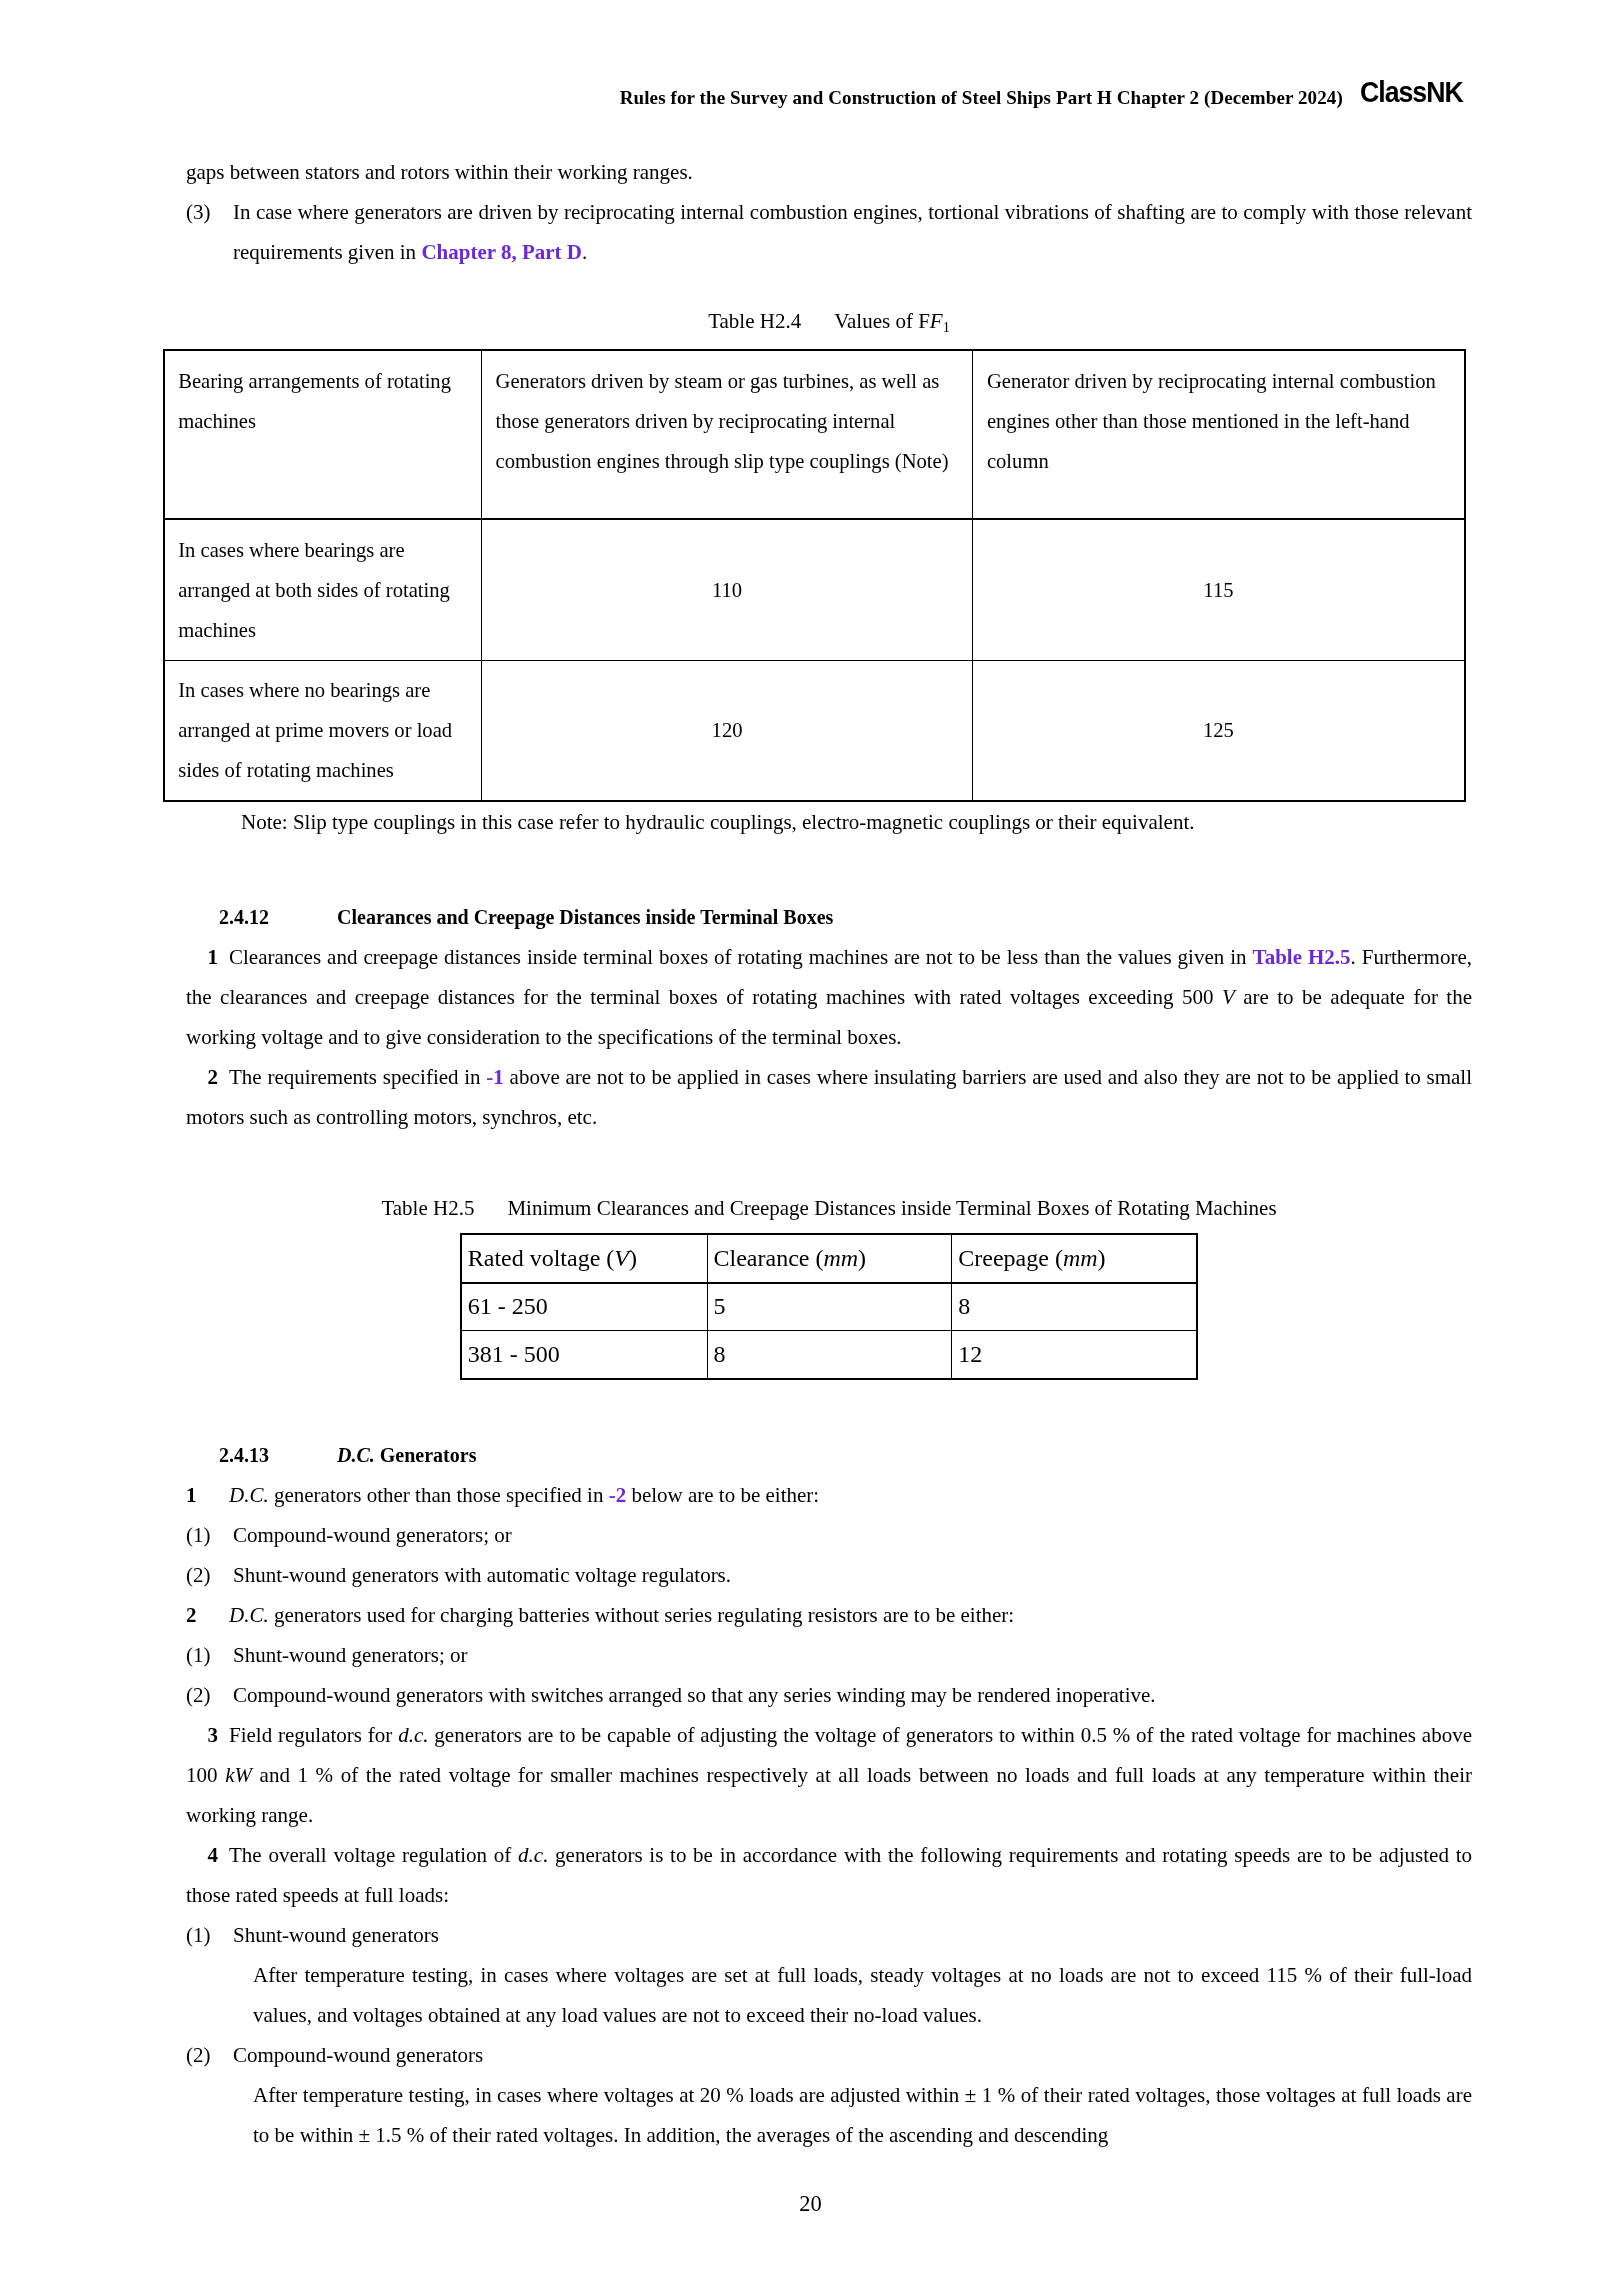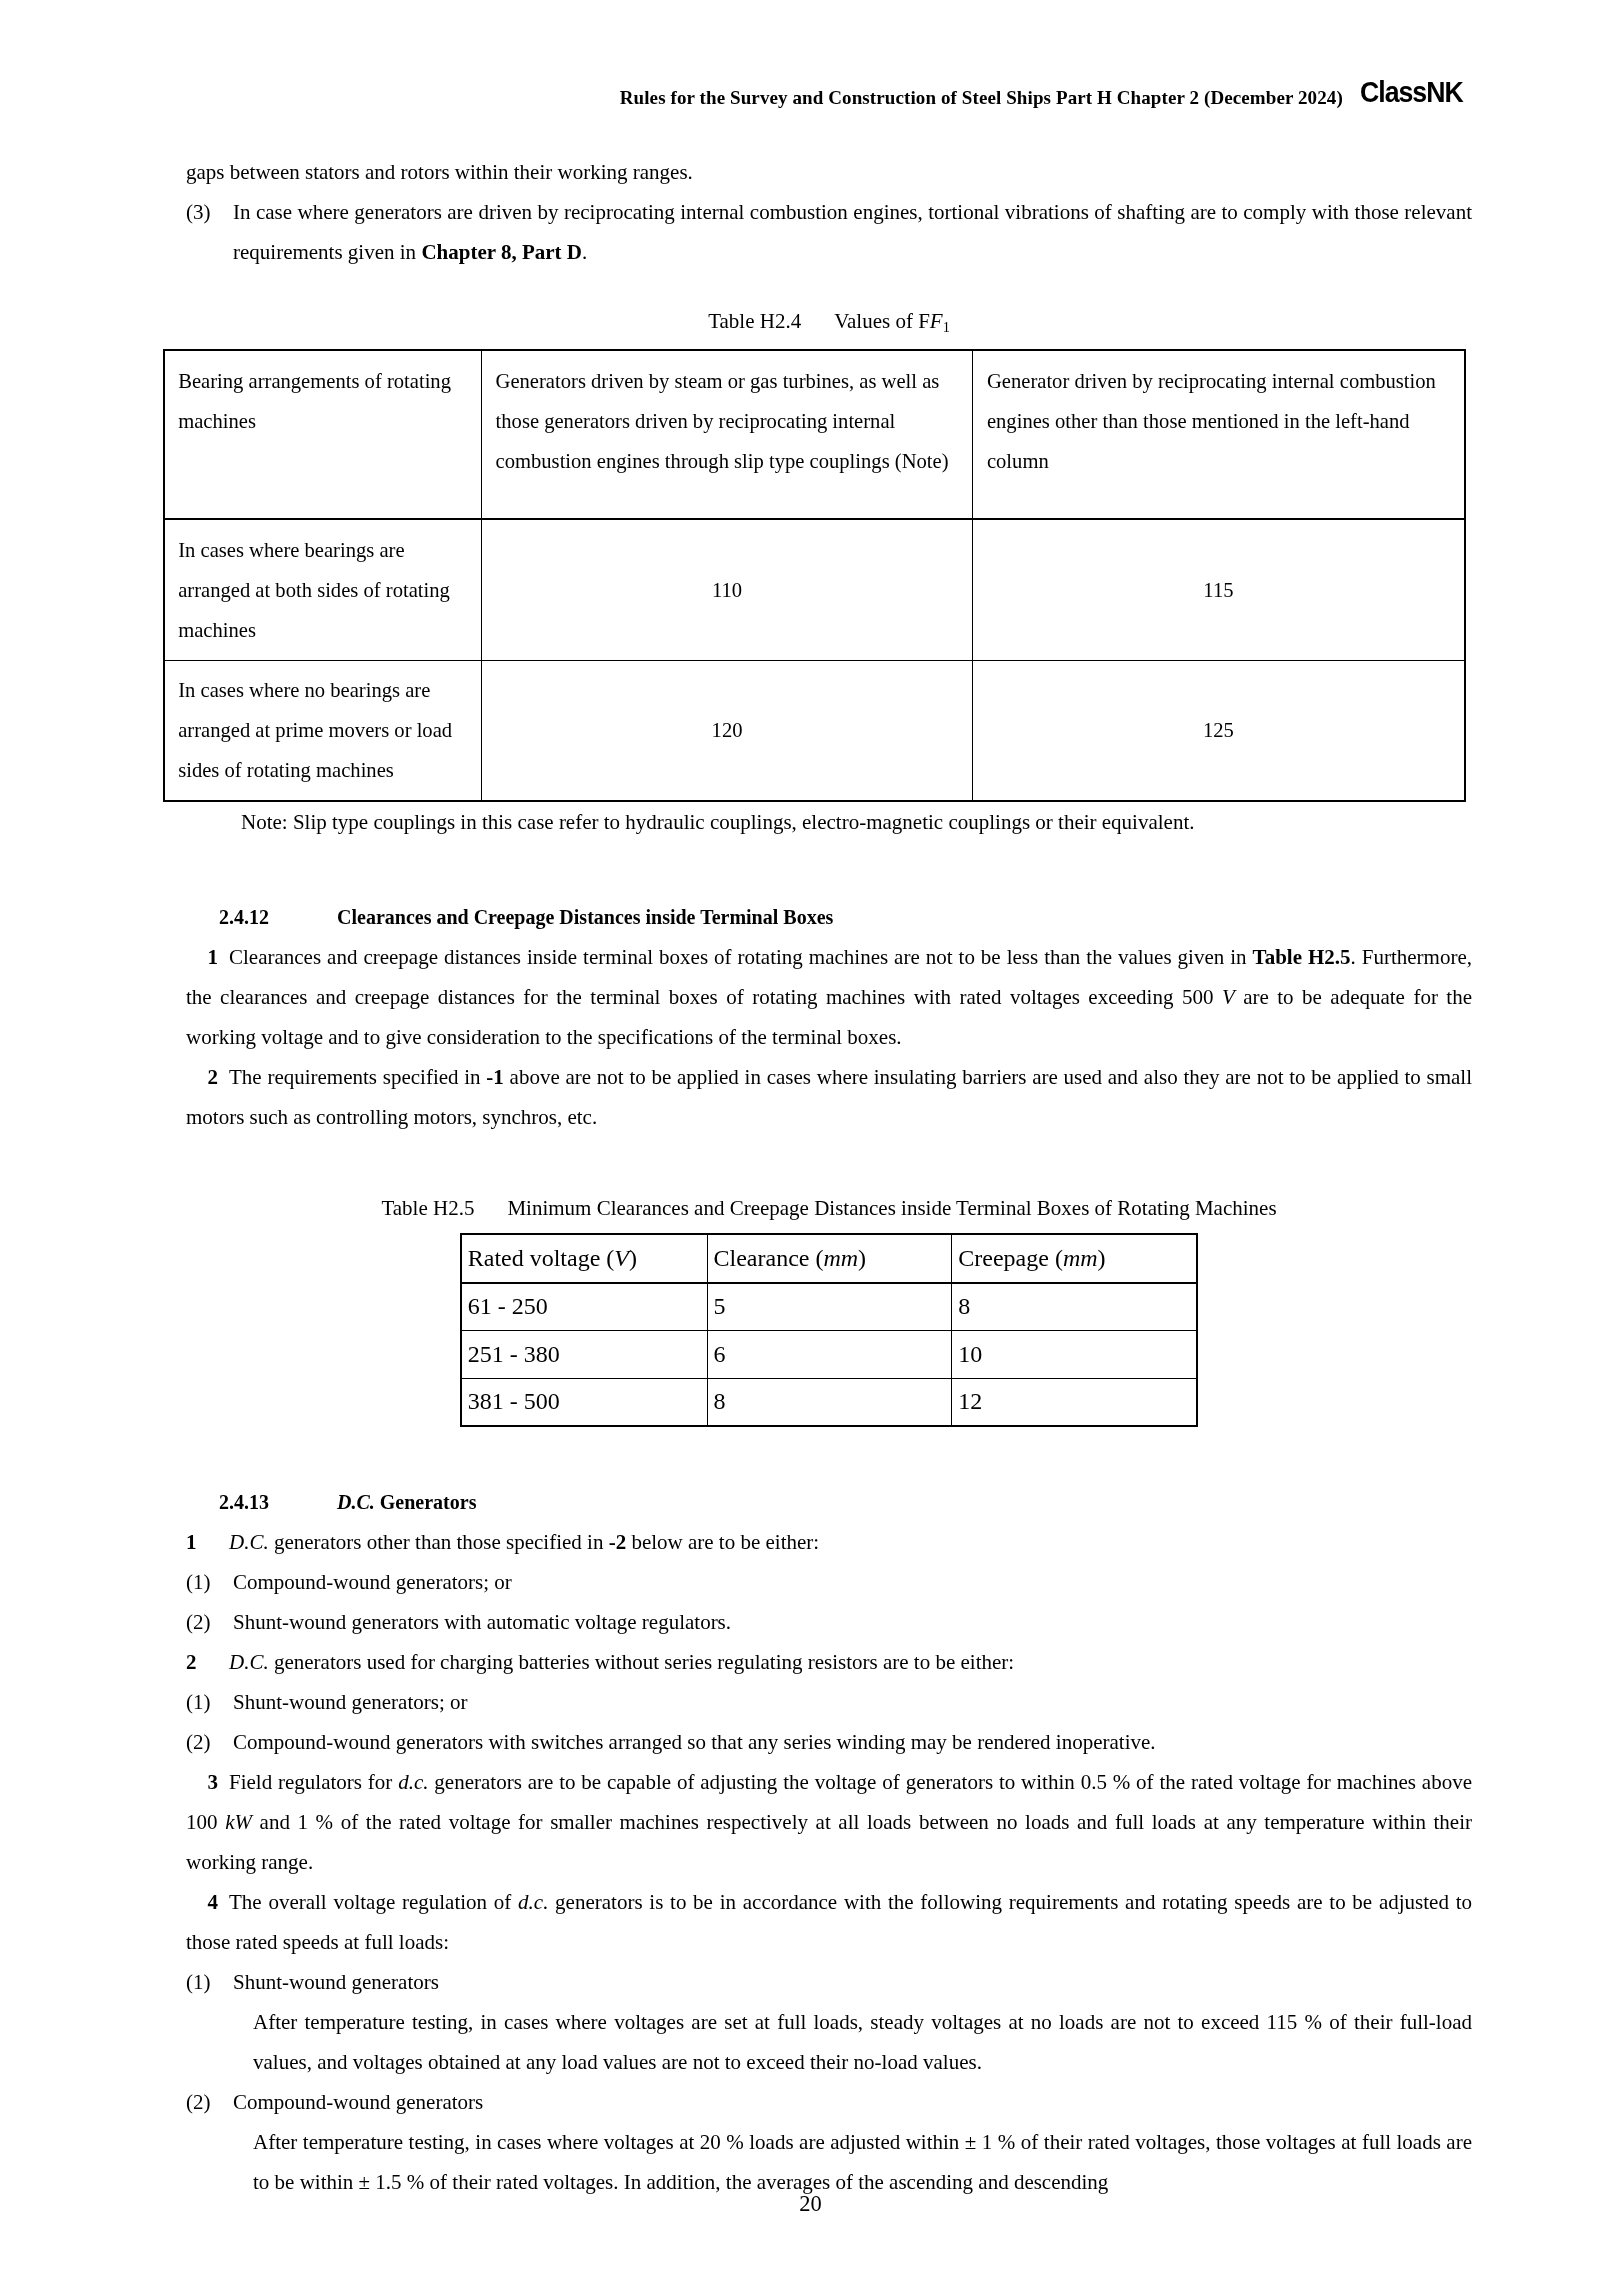--- a/index.html
+++ b/index.html
@@ -77,21 +77,21 @@
     flex: 1 1 auto;
     text-align: justify;
   }
   .lvl3 {
     padding-left: 67px;
   }
   .num-bold {
     font-weight: bold;
   }
   .xref {
-    color: #000000;
+    color: #6d28d9;
     font-weight: bold;
   }
   .ital {
     font-style: italic;
   }
   .sec-head {
     font-weight: bold;
     font-size: 20px;
     line-height: 40px;
     display: flex;
@@ -254,25 +254,20 @@
           <td style="width:233px;"><span>Rated voltage (</span><span class="ital">V</span><span>)</span></td>
           <td style="width:232px;"><span>Clearance (</span><span class="ital">mm</span><span>)</span></td>
           <td style="width:232px;"><span>Creepage (</span><span class="ital">mm</span><span>)</span></td>
         </tr>
         <tr>
           <td>61 - 250</td>
           <td>5</td>
           <td>8</td>
         </tr>
         <tr>
-          <td>251 - 380</td>
-          <td>6</td>
-          <td>10</td>
-        </tr>
-        <tr>
           <td>381 - 500</td>
           <td>8</td>
           <td>12</td>
         </tr>
       </tbody>
     </table>
 
     <div class="spacer-lg"></div>
 
     <div class="sec-head">

